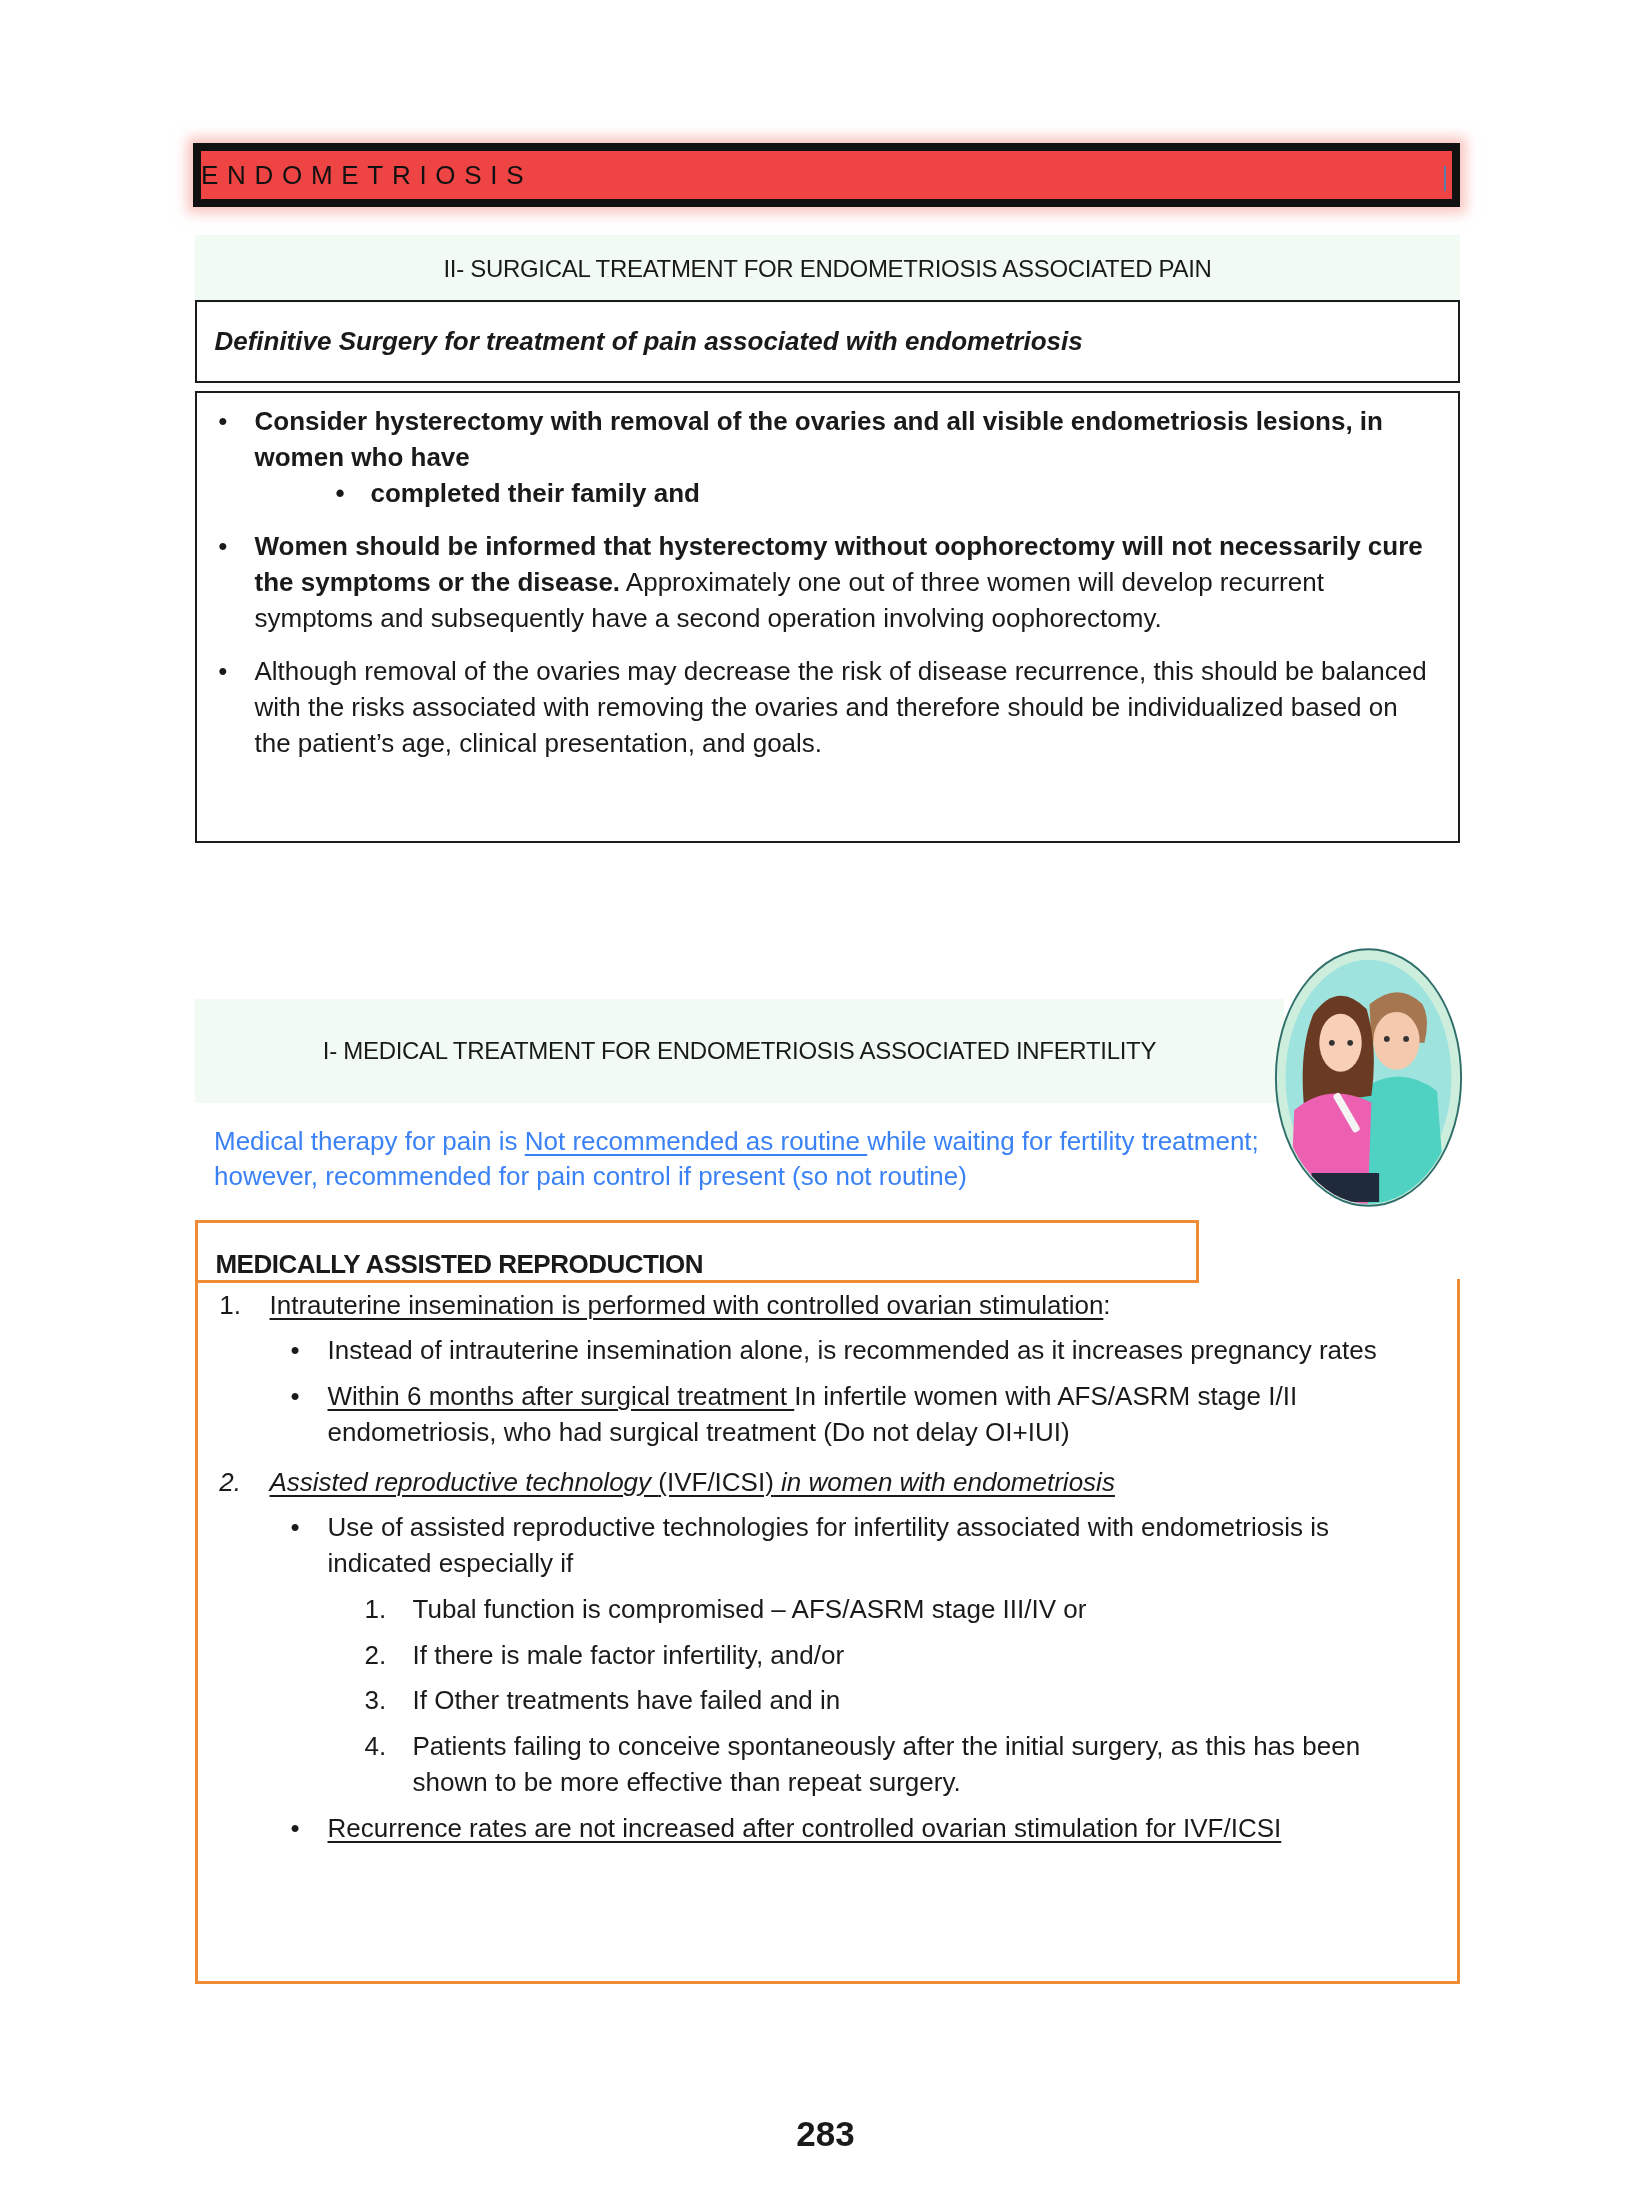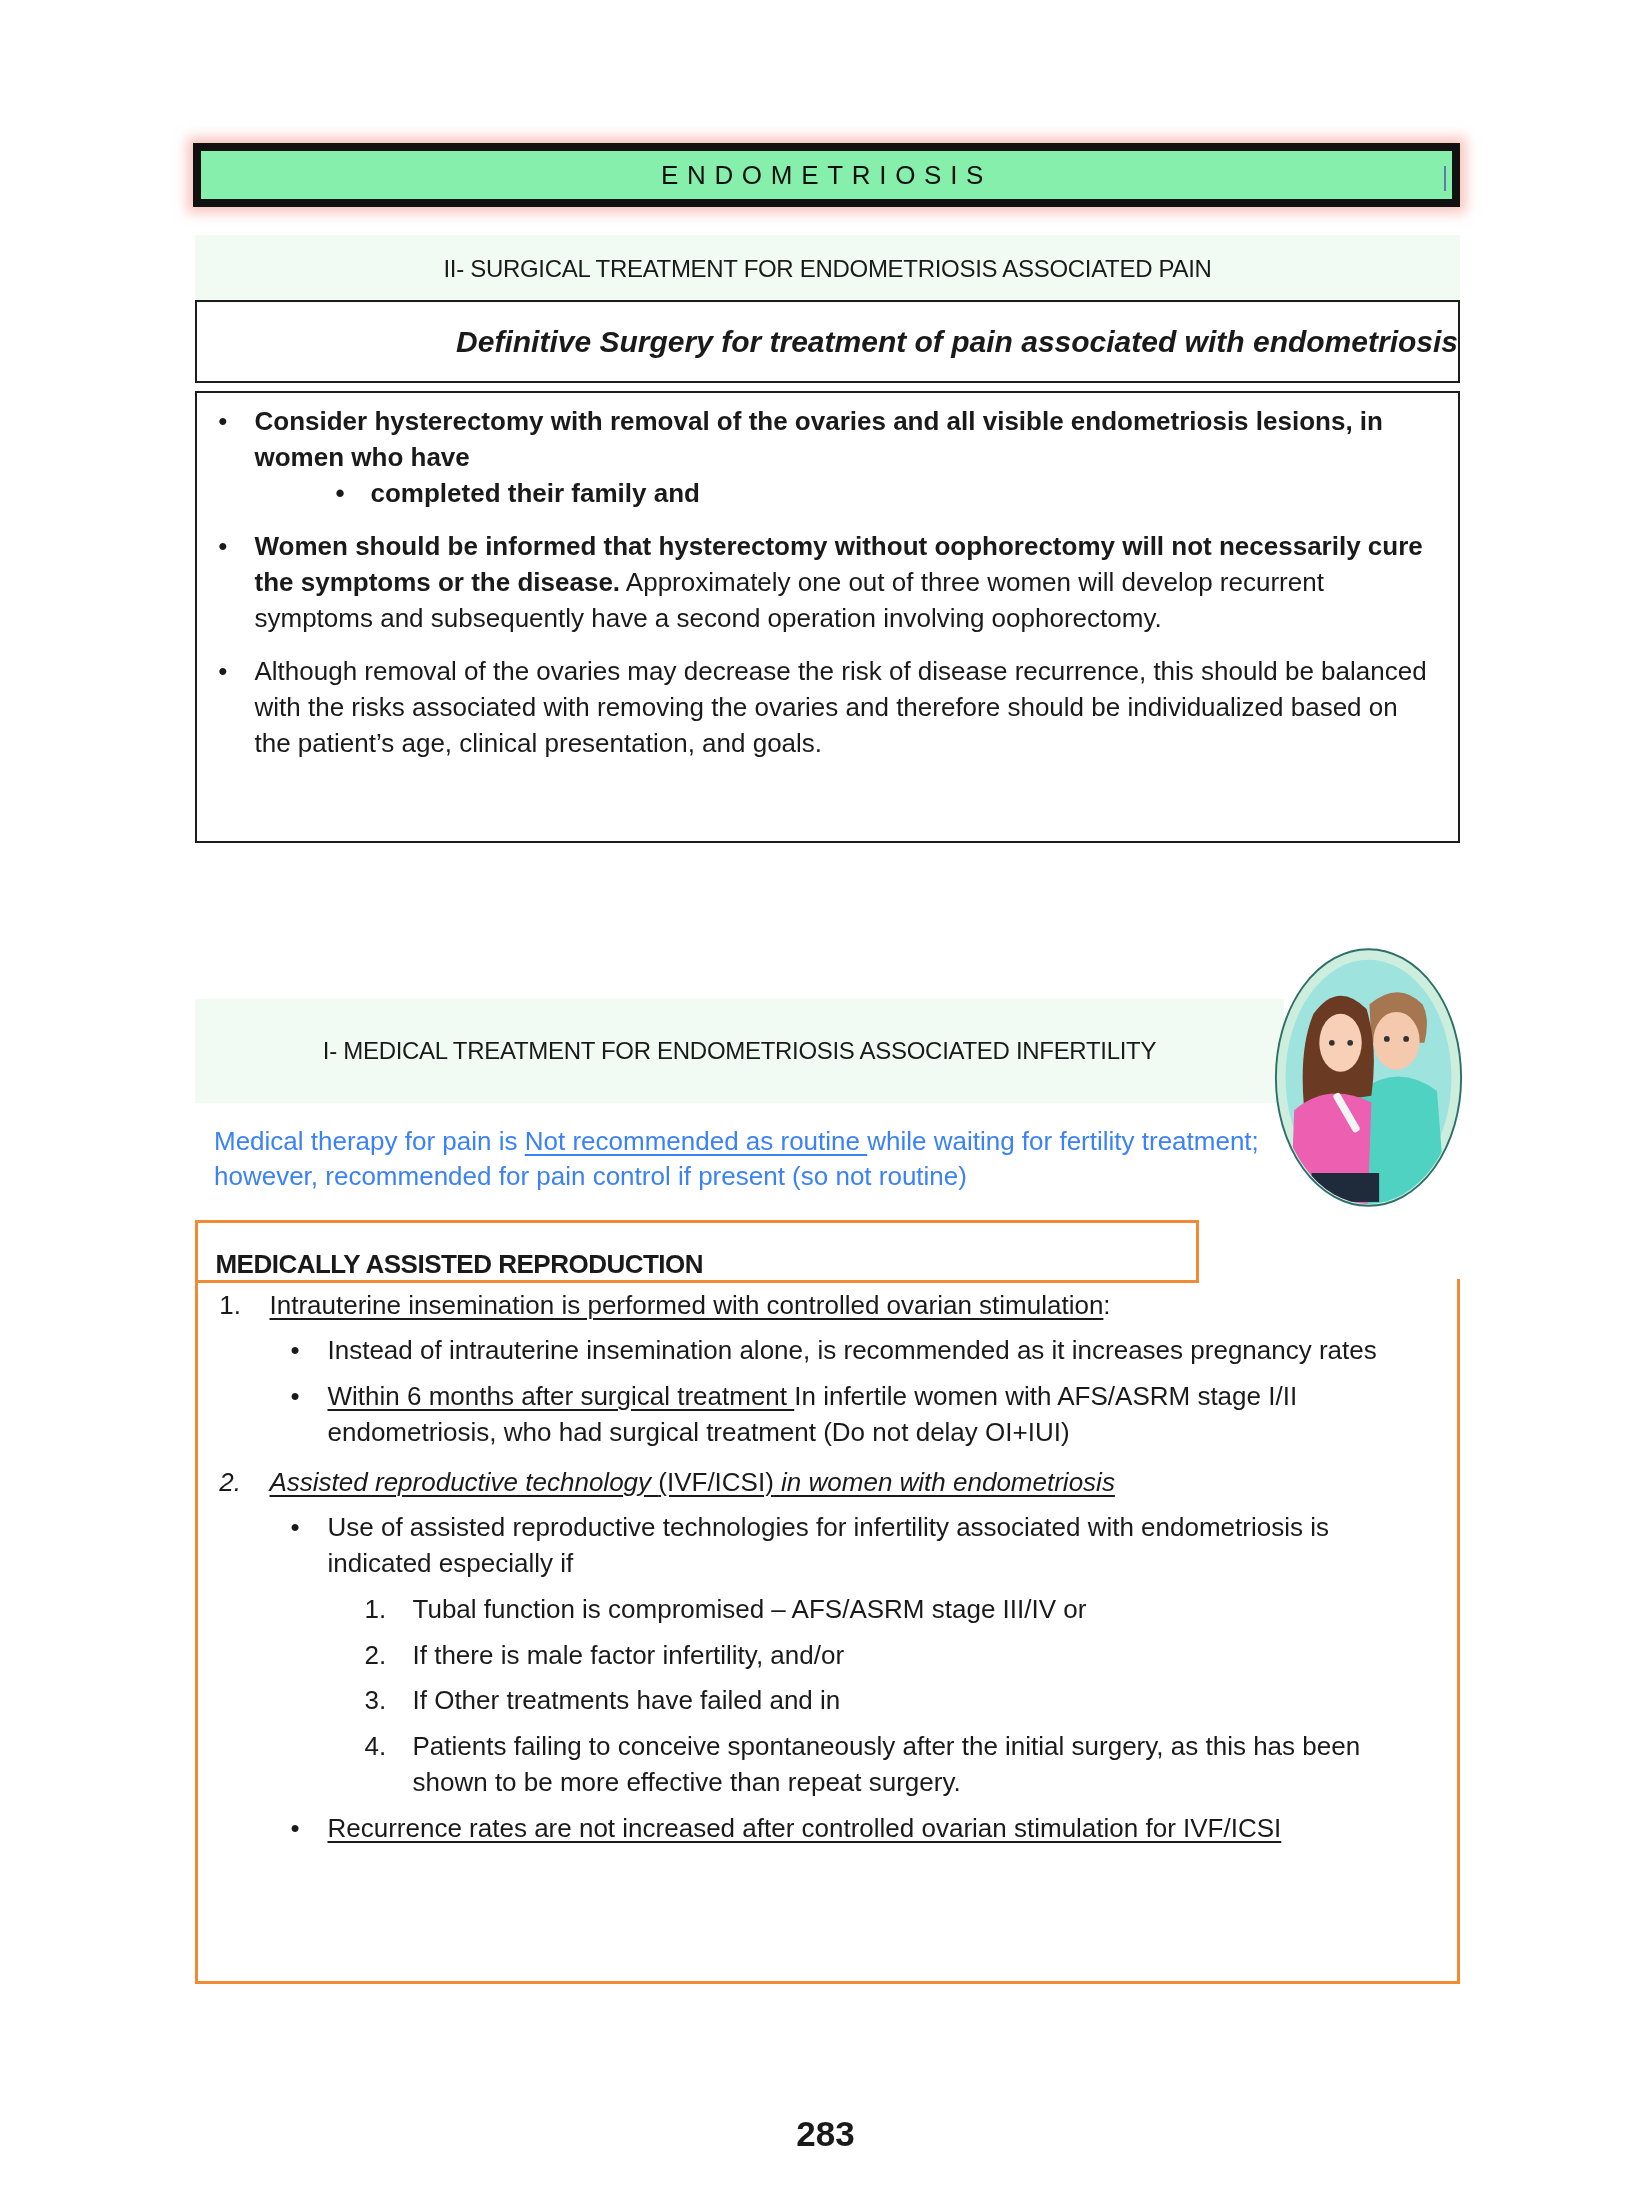--- a/index.html
+++ b/index.html
@@ -16,22 +16,22 @@
       overflow: hidden;
     }
     .abs { position: absolute; }
 
     
     .title-box {
       left: 193px; top: 143px; width: 1267px; height: 64px;
       border: 8.7px solid #111111;
       box-sizing: border-box;
       box-shadow: 0 0 11.6px 5.8px rgba(244,150,140,0.55);
-      background: #86efac;
-      display: flex; align-items: center; justify-content: center;
+      background: #ef4444;
+      display: flex; align-items: center; justify-content: flex-start;
     }
     .title-box span {
       font-size: 26px;
       letter-spacing: 8.7px;
       color: #111;
     }
     .title-box .inner-tick {
       position: absolute; right: 5.8px; top: 15.4px; width: 1.9px; height: 25px;
       background: #5d7da8;
     }
@@ -46,21 +46,21 @@
     }
     .band-2 { left: 195px; top: 235px; width: 1265px; height: 68px; }
     .band-1 { left: 195px; top: 999px; width: 1089px; height: 104px; }
 
     
     .def-box {
       left: 195px; top: 300px; width: 1265px; height: 83px;
       border: 2.9px solid #1c1c1c; box-sizing: border-box;
       display: flex; align-items: center;
       padding-left: 17.4px;
-      font-size: 30px; font-weight: bold; font-style: italic; justify-content: flex-end;
+      font-size: 26px; font-weight: bold; font-style: italic;
     }
 
     
     .surg-box {
       left: 195px; top: 391px; width: 1265px; height: 452px;
       border: 2.9px solid #1c1c1c; box-sizing: border-box;
       padding: 9.7px 23px 0 13.5px;
       font-size: 26px; line-height: 36px;
     }
 

